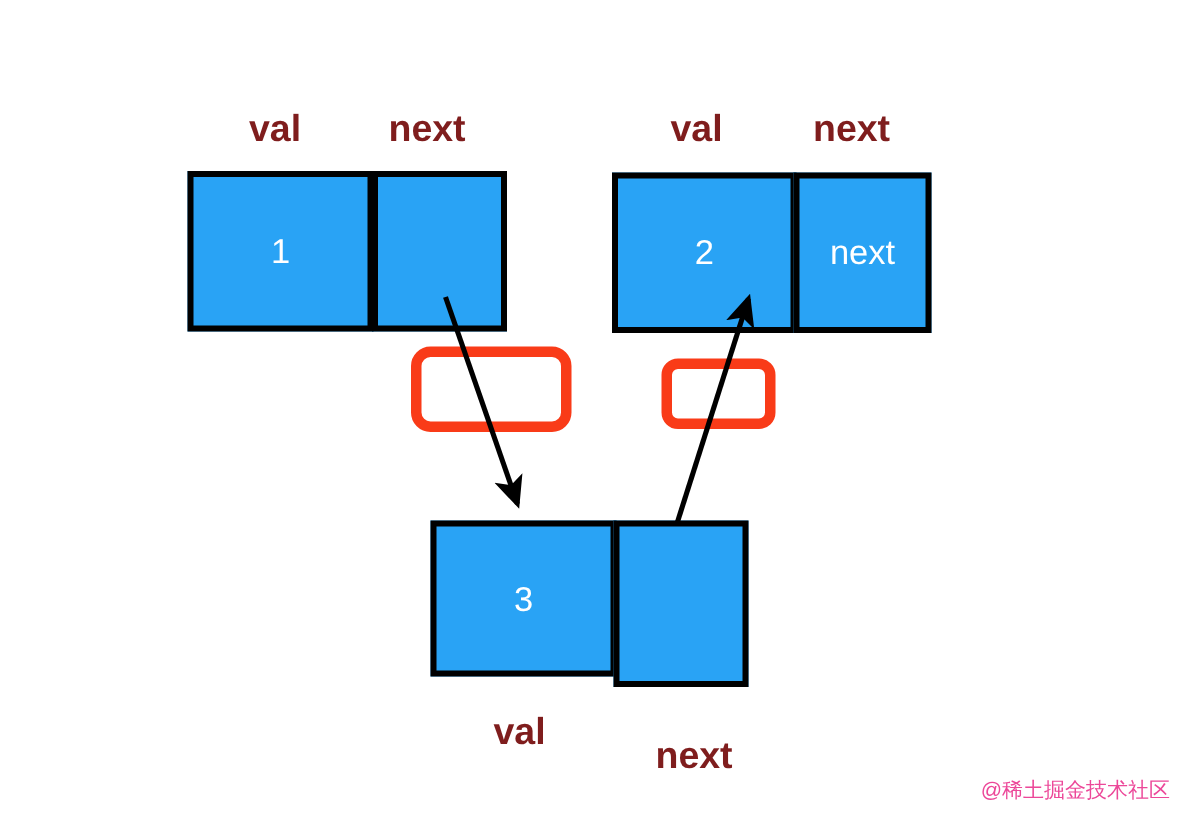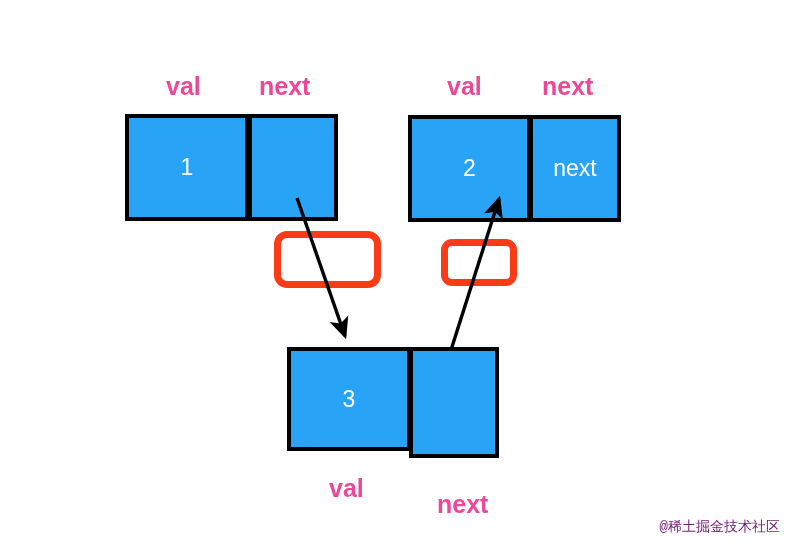--- a/index.html
+++ b/index.html
@@ -19,21 +19,21 @@
     position: absolute;
     left: 0; top: 0;
     width: 798px;
     height: 550px;
   }
   .label {
     position: absolute;
     font-family: "Liberation Sans", sans-serif;
     font-weight: bold;
     font-size: 25px;
-    color: #ec4899;
+    color: #7f1d1d;
     white-space: nowrap;
     letter-spacing: 0px;
   }
   .cell {
     position: absolute;
     box-sizing: border-box;
     background: #29a3f5;
     border: 4px solid #000000;
     display: flex;
     align-items: center;
@@ -61,23 +61,23 @@
     position: absolute;
     left: 0; top: 0;
     width: 798px;
     height: 550px;
     pointer-events: none;
   }
   .watermark {
     position: absolute;
     right: 18px;
     bottom: 14px;
-    font-family: Liberation Mono, monospace;
+    font-family: Liberation Sans, sans-serif;
     font-size: 14px;
-    color: #701a75;
+    color: #ec4899;
     white-space: nowrap;
     user-select: none;
   }
 </style>
 </head>
 <body>
 
 <div id="canvas">
 
   <div class="label" style="left:166px; top:72px;">val</div>

